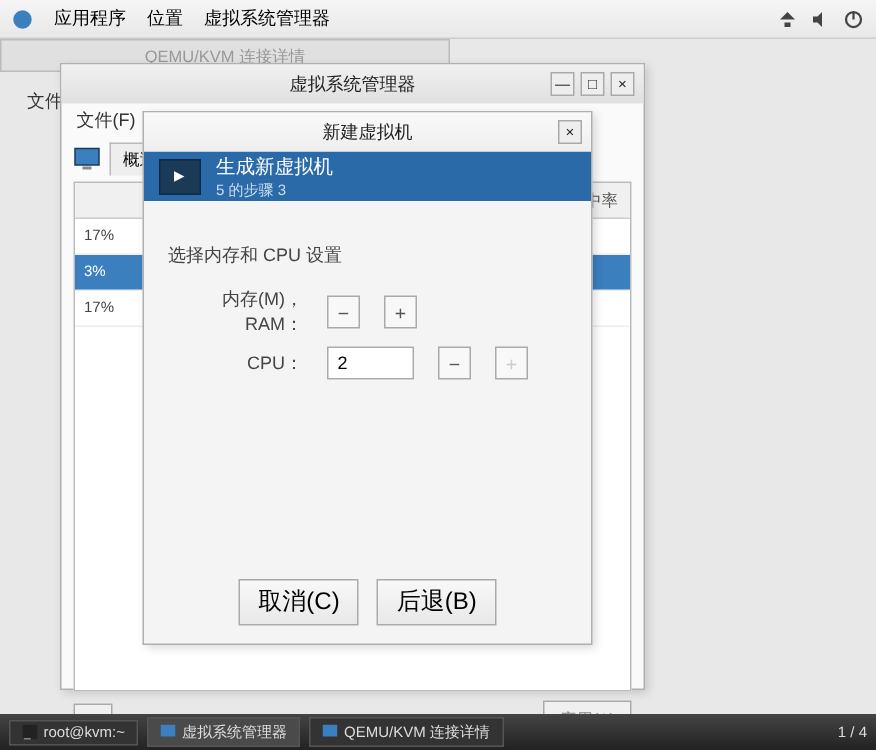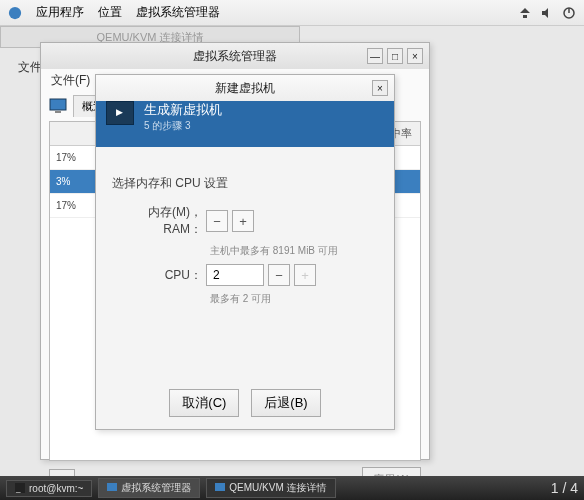--- a/index.html
+++ b/index.html
@@ -29,45 +29,45 @@
 .mgr .item { display: flex; align-items: center; padding: 4px 6px; border-bottom: 1px solid #eee; font-size: 11px; color: #444; }
 .mgr .item.sel { background: #3b7fbf; color: #fff; }
 .mgr .item .c1 { width: 40px; font-size: 10px; }
 .mgr .footer { margin-top: 6px; display: flex; justify-content: space-between; align-items: center; }
 .add-btn { border: 1px solid #aaa; background: #f0f0f0; padding: 2px 8px; font-size: 13px; cursor: pointer; }
 .apply-btn { border: 1px solid #aaa; background: #f0f0f0; padding: 4px 10px; font-size: 11px; color: #888; }
 
 
 .wizard { left: 95px; top: 74px; width: 300px; height: 356px; background: #f4f4f4; }
 .wizard .titlebar { background: linear-gradient(#fafafa,#eee); }
-.wiz-head { background: #2a6aa8; color: #fff; height: 46px; display: flex; align-items: flex-start; padding: 0 10px; gap: 10px; }
+.wiz-head { background: #2a6aa8; color: #fff; height: 33px; display: flex; align-items: center; padding: 0 10px; gap: 10px; }
 .wiz-head .icon { width: 28px; height: 24px; background: #1a3a58; border: 1px solid #0a2a48; position: relative; }
 .wiz-head .icon::after { content: "▶"; color: #fff; font-size: 9px; position: absolute; left: 9px; top: 5px; }
 .wiz-head .txt1 { font-size: 13px; }
 .wiz-head .txt2 { font-size: 10px; color: #cde; }
 .wiz-body { padding: 28px 16px; color: #444; }
 .wiz-body .sect { font-size: 12px; margin-bottom: 12px; }
-.field-row { display: flex; align-items: center; margin: 6px 0; gap: 4px; }
+.field-row { display: flex; align-items: center; margin: 6px 0; gap: 16px; }
 .field-row label { width: 90px; text-align: right; font-size: 12px; }
 .num-input { width: 58px; height: 22px; border: 1px solid #aaa; background: #fff; padding: 2px 6px; font-size: 12px; }
 .step-btn { width: 22px; height: 22px; border: 1px solid #aaa; background: #f8f8f8; cursor: pointer; font-size: 13px; display: flex; align-items: center; justify-content: center; color: #555; }
 .hint { font-size: 10px; color: #888; margin-left: 98px; }
 .wiz-foot { position: absolute; bottom: 12px; left: 0; right: 0; display: flex; justify-content: center; gap: 12px; }
-.wiz-foot .btn { border: 1px solid #aaa; background: linear-gradient(#f8f8f8,#e8e8e8); padding: 4px 12px; font-size: 13px; cursor: pointer; }
+.wiz-foot .btn { border: 1px solid #aaa; background: linear-gradient(#f8f8f8,#e8e8e8); padding: 4px 12px; font-size: 16px; cursor: pointer; }
 
 
 .back-win { left: 75px; top: 32px; width: 300px; height: 22px; background: #e0e0e0; border: 1px solid #bbb; display: flex; align-items: center; justify-content: center; font-size: 11px; color: #999; }
 
 
 .taskbar { position: absolute; bottom: 0; left: 0; right: 0; height: 24px; background: linear-gradient(#444,#222); display: flex; align-items: center; padding: 0 6px; gap: 6px; color: #ddd; }
 .task { background: #333; border: 1px solid #555; padding: 2px 8px; font-size: 10px; display: flex; align-items: center; gap: 4px; }
 .task.active { background: #4a4a4a; }
 .task-icon { width: 10px; height: 10px; }
 .taskbar .spacer { flex: 1; }
-.pager { font-size: 14px; }
+.pager { font-size: 10px; }
 
 .file-menu-row { height: 22px; display: flex; align-items: center; padding: 0 10px; font-size: 12px; color: #333; }
 </style>
 </head>
 <body>
 
 <div class="topbar">
   <svg class="sys-icon" viewBox="0 0 16 16">
       <circle cx="8" cy="8" r="7" fill="#3b7fbf"></circle>
     </svg>
@@ -165,28 +165,26 @@
       <div class="txt2">5 的步骤 3</div>
     </div>
   </div>
   <div class="wiz-body">
     <div class="sect">选择内存和 CPU 设置</div>
     <div class="field-row">
       <label>内存(M)，RAM：</label>
       <div class="step-btn">−</div>
       <div class="step-btn">+</div>
     </div>
-    <div class="hint">主机中最多有 8191 MiB 可用</div>
     <div class="field-row">
       <label>CPU：</label>
       <input class="num-input" value="2" style="">
       <div class="step-btn">−</div>
       <div class="step-btn" style="color:#ccc">+</div>
     </div>
-    <div class="hint">最多有 2 可用</div>
   </div>
   <div class="wiz-foot">
     <div class="btn">取消(C)</div>
     <div class="btn">后退(B)</div>
   </div>
 </div>
 
 <div class="taskbar">
   <div class="task">
     <svg class="task-icon" viewBox="0 0 10 10">

